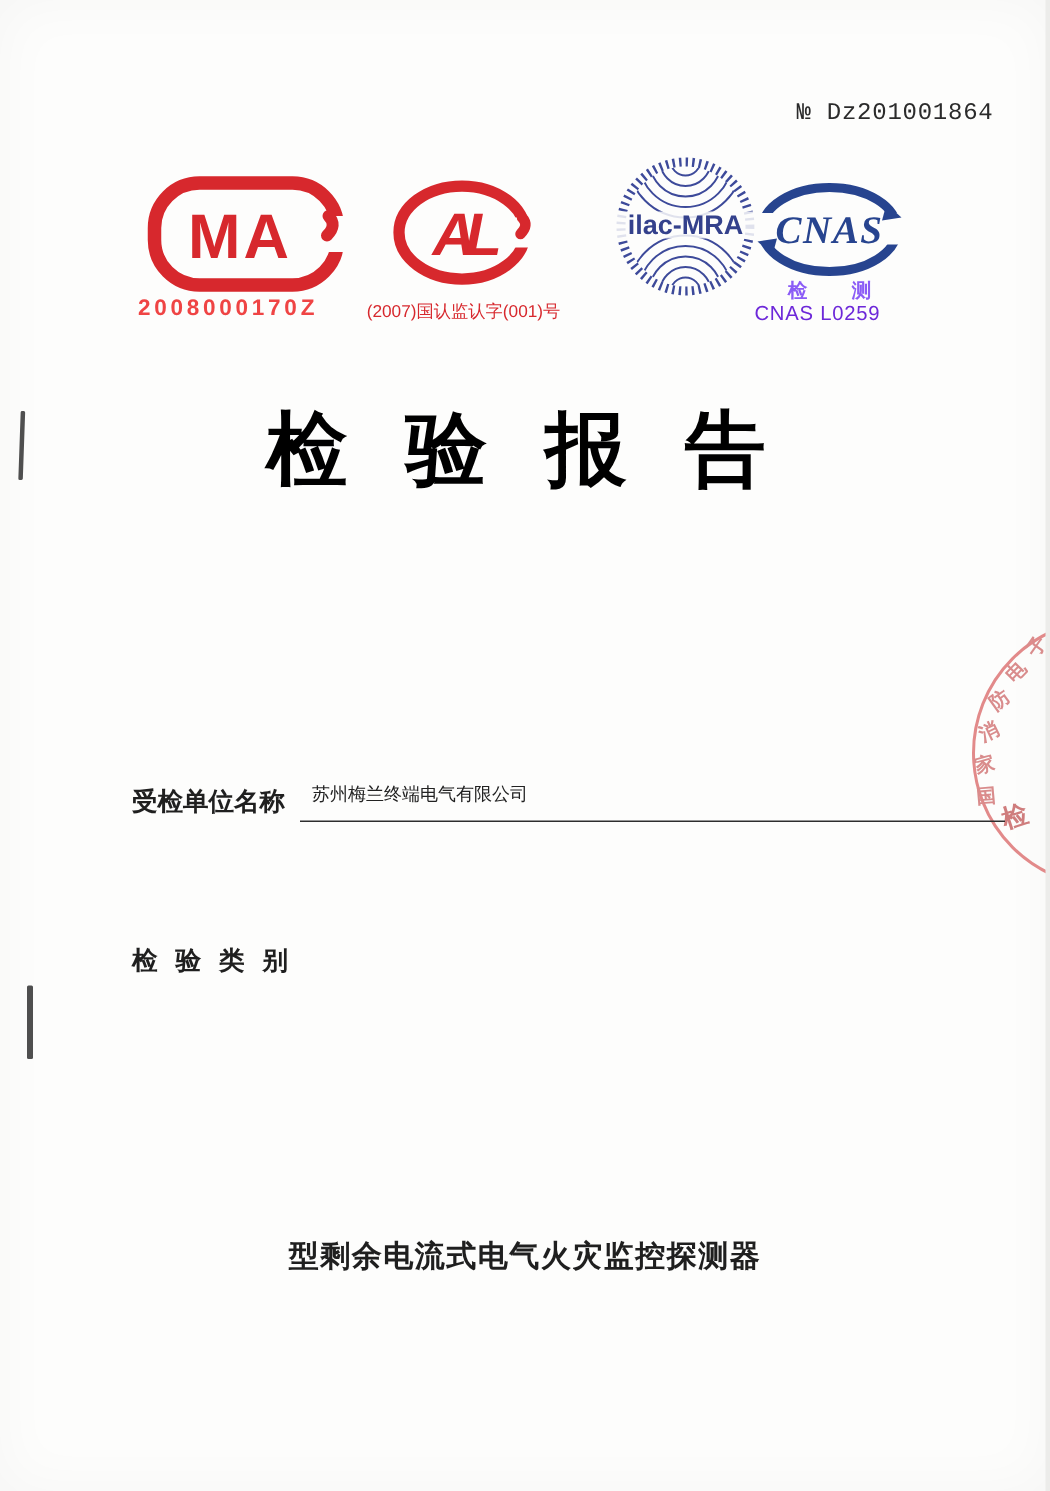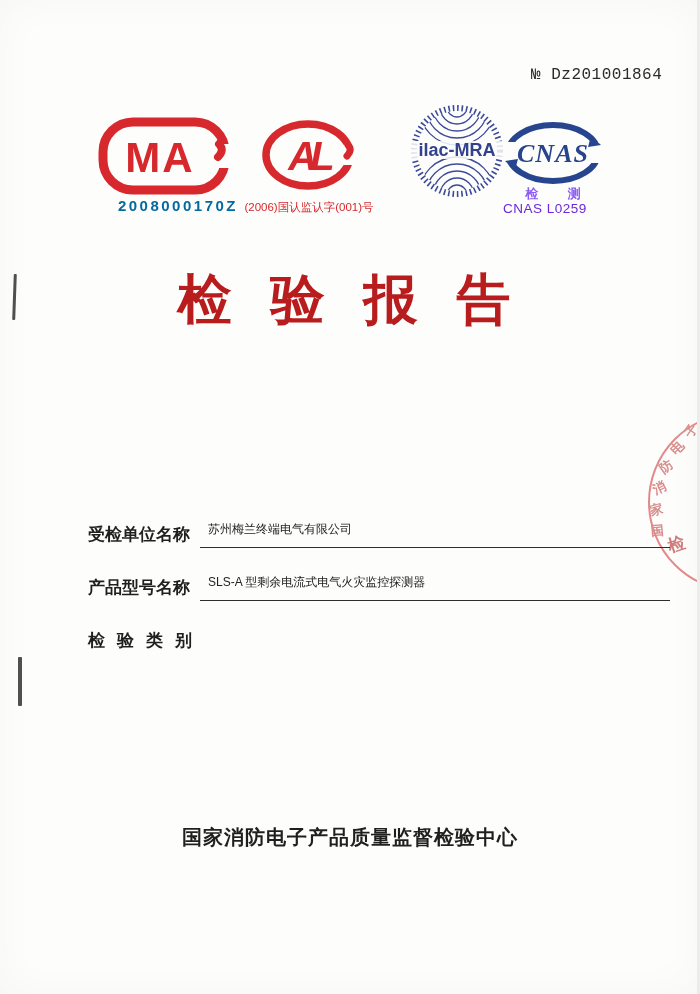--- a/index.html
+++ b/index.html
@@ -10,39 +10,39 @@
     box-shadow: inset 0 0 40px rgba(0,0,0,0.03);
   }
   .report-no{
     position:absolute; left:508px; top:66px; width:150px;
     font-family:"Liberation Mono", monospace;
     font-size:16px; color:#2b2b2b; letter-spacing:0.5px;margin-left:23px;
   }
   
   .logo{position:absolute;}
   .cma-caption{
-    position:absolute; left:92px; top:197px; width:146px; text-align:right;
-    font-size:15px; font-weight:bold; letter-spacing:2.5px; color:#0369a1;
+    position:absolute; left:92px; top:197px; width:146px; text-align:left;
+    font-size:15px; font-weight:bold; letter-spacing:2.5px; color:#ef4444;
   }
   .cal-caption{
     position:absolute; left:242px; top:200px; width:134px; text-align:center;
     font-size:11.5px; color:#d7282d;
   }
   .cnas-caption-cn{
     position:absolute; left:503px; top:185px; width:100px; text-align:center;
     font-size:13px; color:#8b5cf6; letter-spacing:13px; text-indent:13px; font-weight:bold;
   }
   .cnas-caption-code{
     position:absolute; left:503px; top:201px; width:100px; text-align:left;
     font-size:13.5px; color:#6d28d9; letter-spacing:0.5px;
   }
   
   .doc-title{
     position:absolute; left:0; top:264px; width:100%; text-align:center;
-    font-size:54px; font-weight:bold; color:#b91c1c; letter-spacing:12px;
+    font-size:54px; font-weight:bold; color:#000000; letter-spacing:12px;
   }
   
   .staple{position:absolute; background:#4f4f4f; border-radius:1px;}
   .staple-1{left:13px; top:274px; width:3px; height:46px; transform:rotate(2deg);}
   .staple-2{left:18px; top:657px; width:4px; height:49px;}
   
   .stamp-circle{
     position:absolute; left:648px; top:412px; width:176px; height:176px;
     border:2.5px solid #e28a8a; border-radius:50%;
   }
@@ -89,21 +89,21 @@
     <text x="63" y="56" text-anchor="middle" font-size="42" font-weight="bold" font-family="Liberation Sans, sans-serif" fill="#d7282d" letter-spacing="2">MA</text>
   </svg>
   <div class="cma-caption">2008000170Z</div>
 
   <svg class="logo" style="left:260px;top:118px;" width="98" height="74" viewBox="0 0 98 74">
     <ellipse cx="48" cy="37" rx="42" ry="31" fill="none" stroke="#d7282d" stroke-width="7.5"></ellipse>
     <rect x="80" y="27" width="18" height="20" fill="#fdfdfc"></rect>
     <path d="M 88 27 q 5 5 -1 11" fill="none" stroke="#d7282d" stroke-width="7" stroke-linecap="round"></path>
     <text x="48" y="52" text-anchor="middle" font-size="40" font-weight="bold" font-style="italic" font-family="Liberation Sans, sans-serif" fill="#d7282d" letter-spacing="-7">AL</text>
   </svg>
-  <div class="cal-caption">(2006)国认监认字(001)号</div>
+  <div class="cal-caption">(2007)国认监认字(001)号</div>
 
   <svg class="logo" style="left:410px;top:104px;" width="94" height="94" viewBox="0 0 94 94">
     <defs>
         <clipPath id="ilacClip">
           <circle cx="47" cy="47" r="40"></circle>
         </clipPath>
       </defs>
     <circle cx="47" cy="47" r="43" fill="none" stroke="#3d4a9a" stroke-width="6" stroke-dasharray="1.6 2.8"></circle>
     <g clip-path="url(#ilacClip)" fill="none" stroke="#3d4a9a" stroke-width="1.3">
       <circle cx="47" cy="3" r="10"></circle>
@@ -142,24 +142,20 @@
   <span class="stamp-char" style="left:660px;top:458px;transform:rotate(-36deg);">防</span>
   <span class="stamp-char" style="left:653px;top:479px;transform:rotate(-26deg);">消</span>
   <span class="stamp-char" style="left:650px;top:501px;transform:rotate(-15deg);">家</span>
   <span class="stamp-char" style="left:651px;top:522px;transform:rotate(-5deg);">国</span>
   <span class="stamp-inner-char" style="left:668px;top:533px;transform:rotate(-18deg);">检</span>
 
   <div class="field-row row-1">
     <span class="label">受检单位名称</span>
     <span class="value">苏州梅兰终端电气有限公司</span>
   </div>
-  <div class="field-row row-2">
-    <span class="label">产品型号名称</span>
-    <span class="value">SLS-A 型剩余电流式电气火灾监控探测器</span>
-  </div>
   <div class="field-row row-3">
     <span class="label justified">检 验 类 别</span>
   </div>
 
-  <div class="doc-footer">国家消防电子产品质量监督检验中心</div>
+  <div class="doc-footer">型剩余电流式电气火灾监控探测器</div>
 
   <div class="scan-edge"></div>
 </div>
 
 </body></html>

